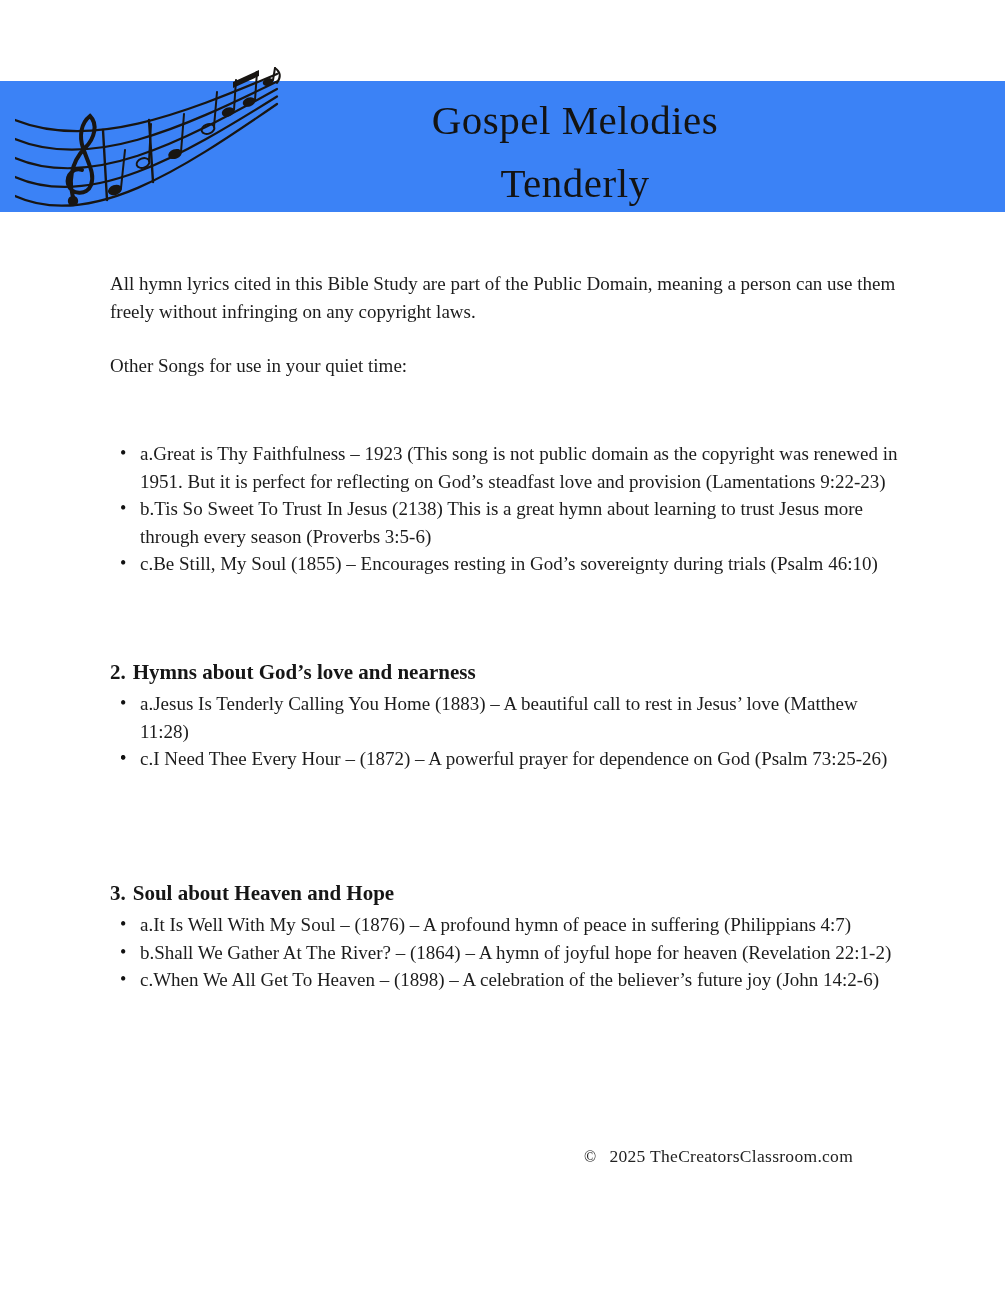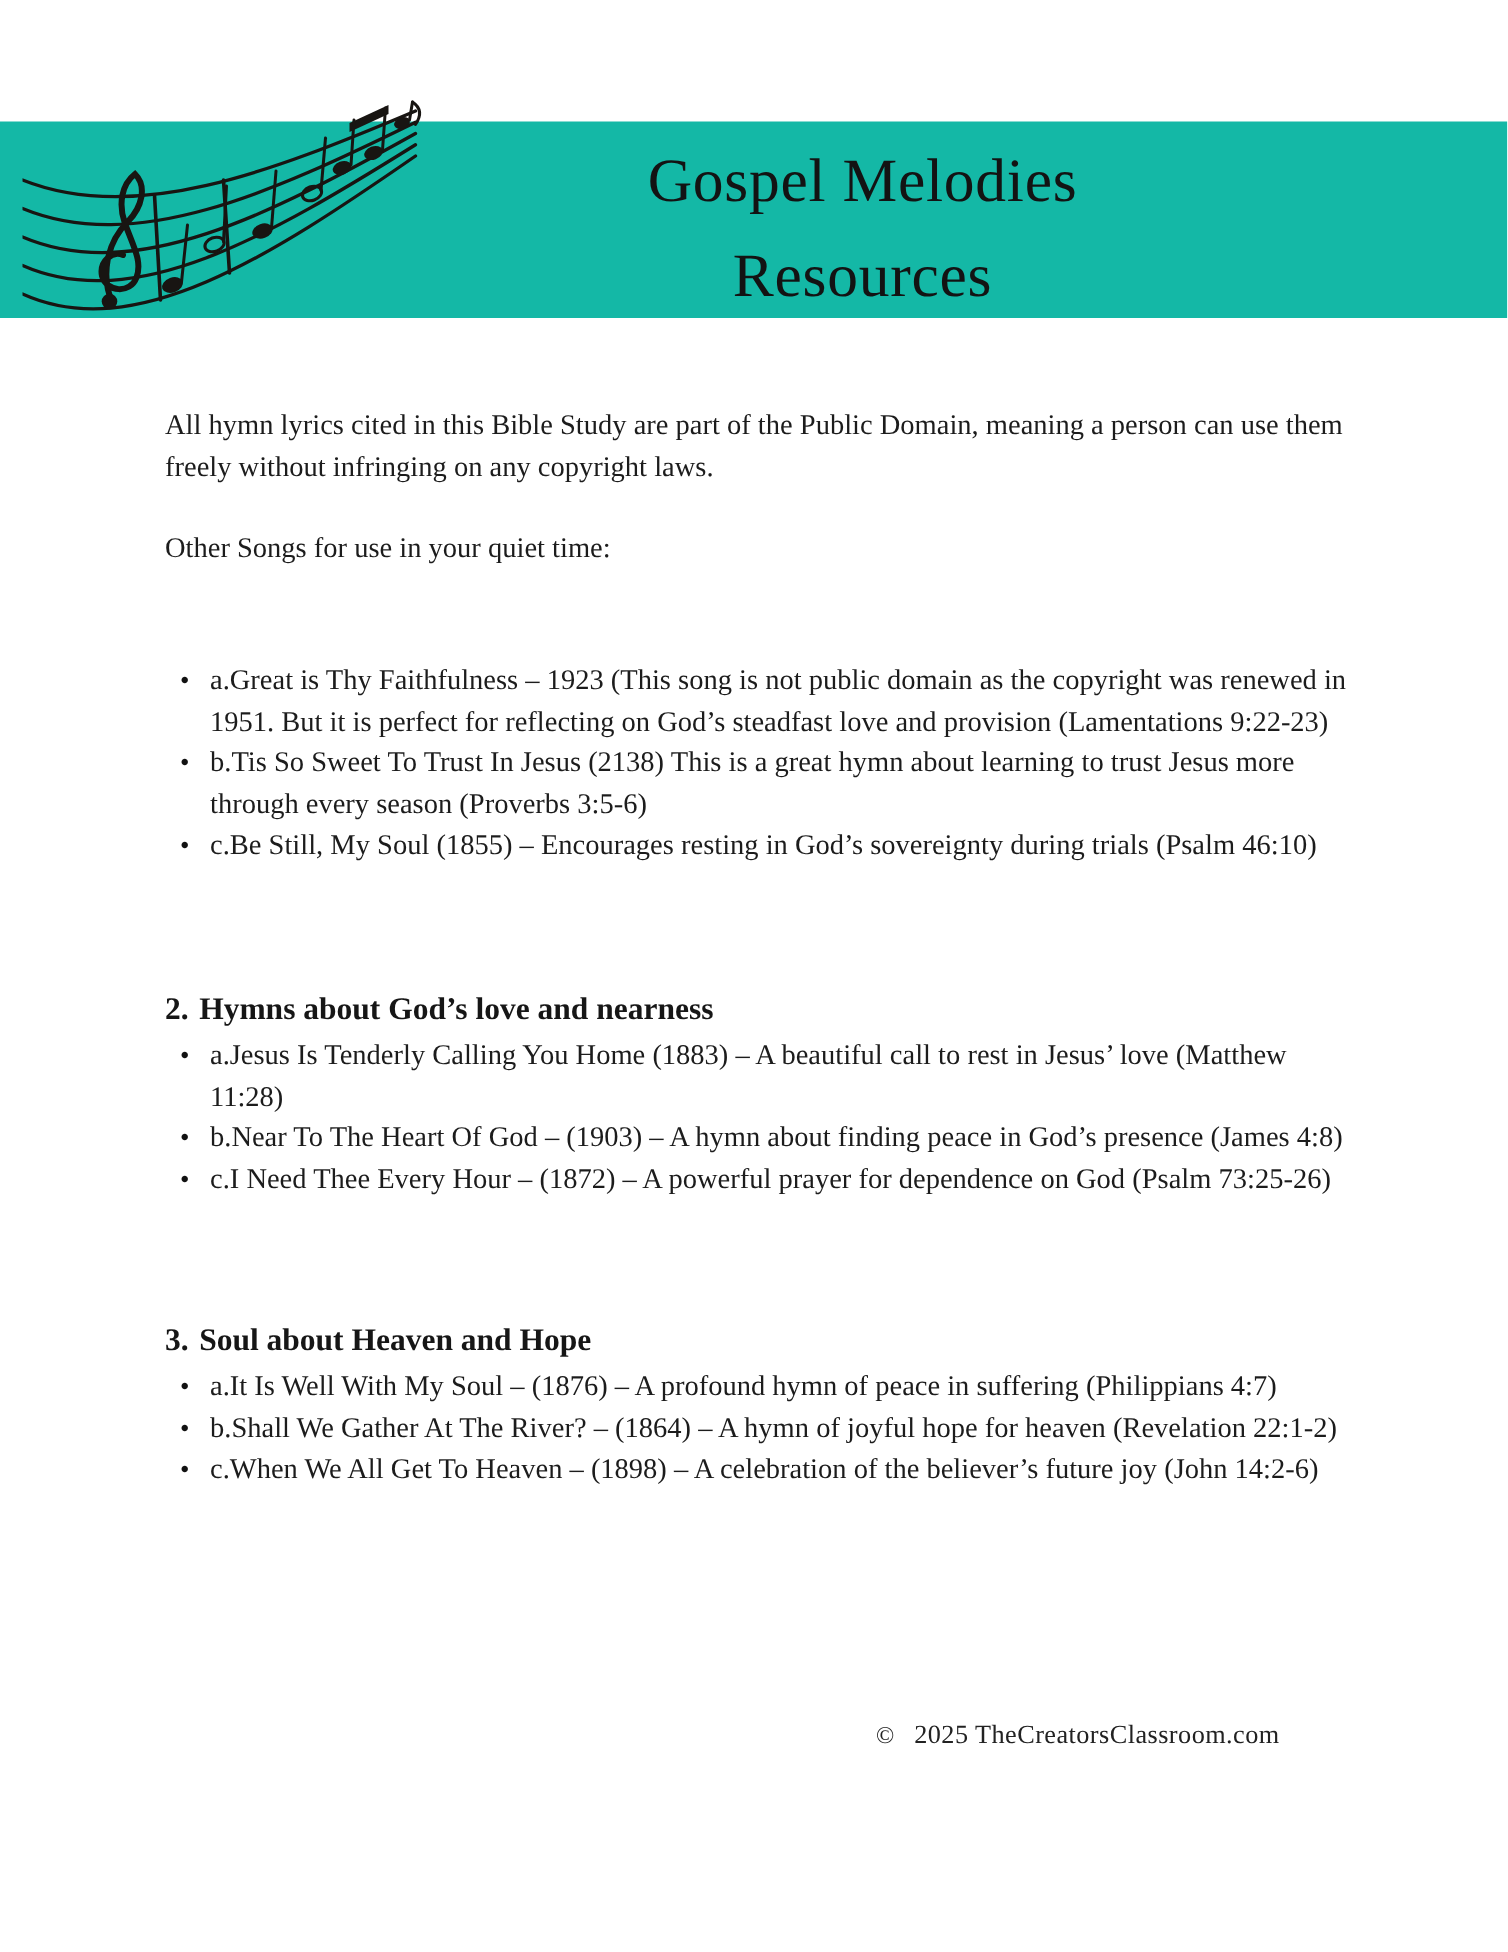--- a/index.html
+++ b/index.html
@@ -57,24 +57,24 @@
     display:flex;align-items:baseline;gap:13px;
     font-size:17.5px;color:#222;letter-spacing:0.3px;
   }
   .copyright-glyph{font-size:16px;}
 </style>
 </head>
 <body>
 
 <div class="page">
 
-  <div class="banner" style="background: #14b8a6;">
+  <div class="banner" style="background: #3b82f6;">
     <div class="title">
       <div>Gospel Melodies</div>
-      <div>Resources</div>
+      <div>Tenderly</div>
     </div>
   </div>
 
   <svg class="music" viewBox="0 0 272 146">
     <g stroke="#181512" fill="none" stroke-width="2.2" stroke-linecap="round">
       <path d="M0,54 C75,84 165,49 262,8"></path>
       <path d="M0,73 C75,104 165,63 262,15.5"></path>
       <path d="M0,92 C75,124 165,77 262,23"></path>
       <path d="M0,111 C75,144 165,91 262,30.5"></path>
       <path d="M0,130 C75,164 165,105 262,38"></path>
@@ -119,21 +119,21 @@
     <div class="item"><span class="bullet">•</span><span>a.Great is Thy Faithfulness – 1923 (This song is not public domain as the copyright was renewed in 1951. But it is perfect for reflecting on God’s steadfast love and provision (Lamentations 9:22-23)</span></div>
     <div class="item"><span class="bullet">•</span><span>b.Tis So Sweet To Trust In Jesus (2138) This is a great hymn about learning to trust Jesus more through every season (Proverbs 3:5-6)</span></div>
     <div class="item"><span class="bullet">•</span><span>c.Be Still, My Soul (1855) – Encourages resting in God’s sovereignty during trials (Psalm 46:10)</span></div>
   </div>
 
   <div class="heading h2">
     <span class="num">2.</span><span>Hymns about God’s love and nearness</span>
   </div>
   <div class="list l2">
     <div class="item"><span class="bullet">•</span><span>a.Jesus Is Tenderly Calling You Home (1883) – A beautiful call to rest in Jesus’ love (Matthew 11:28)</span></div>
-    <div class="item"><span class="bullet">•</span><span>b.Near To The Heart Of God – (1903) – A hymn about finding peace in God’s presence (James 4:8)</span></div>
+    <div class="item"><span class="bullet">•</span></div>
     <div class="item"><span class="bullet">•</span><span>c.I Need Thee Every Hour – (1872) – A powerful prayer for dependence on God (Psalm 73:25-26)</span></div>
   </div>
 
   <div class="heading h3">
     <span class="num">3.</span><span>Soul about Heaven and Hope</span>
   </div>
   <div class="list l3">
     <div class="item"><span class="bullet">•</span><span>a.It Is Well With My Soul – (1876) – A profound hymn of peace in suffering (Philippians 4:7)</span></div>
     <div class="item"><span class="bullet">•</span><span>b.Shall We Gather At The River? – (1864) – A hymn of joyful hope for heaven (Revelation 22:1-2)</span></div>
     <div class="item"><span class="bullet">•</span><span>c.When We All Get To Heaven – (1898) – A celebration of the believer’s future joy (John 14:2-6)</span></div>

